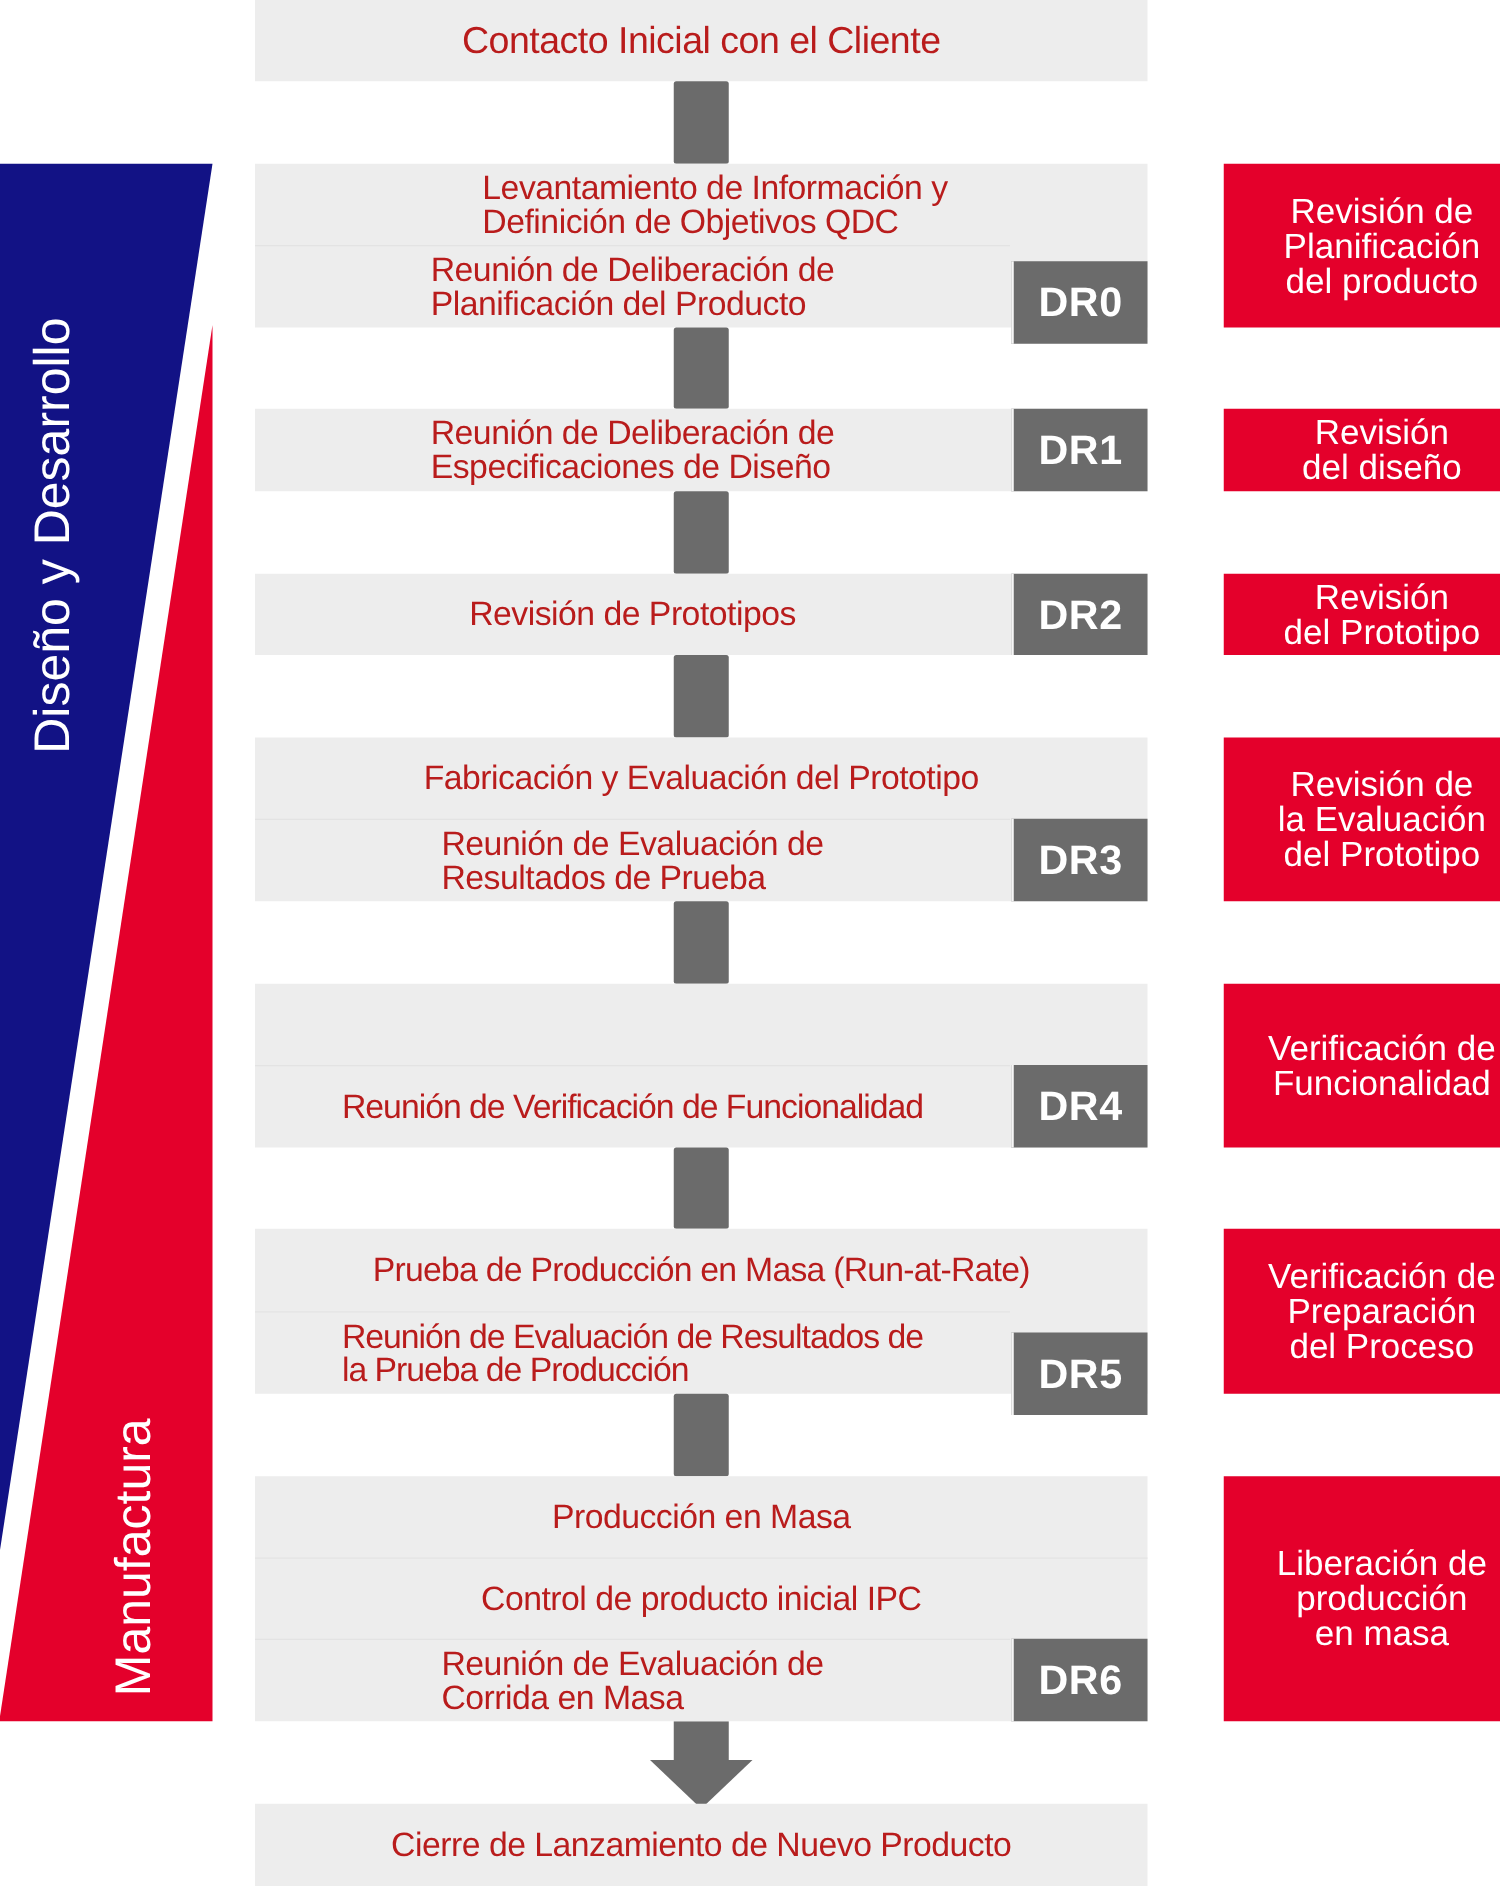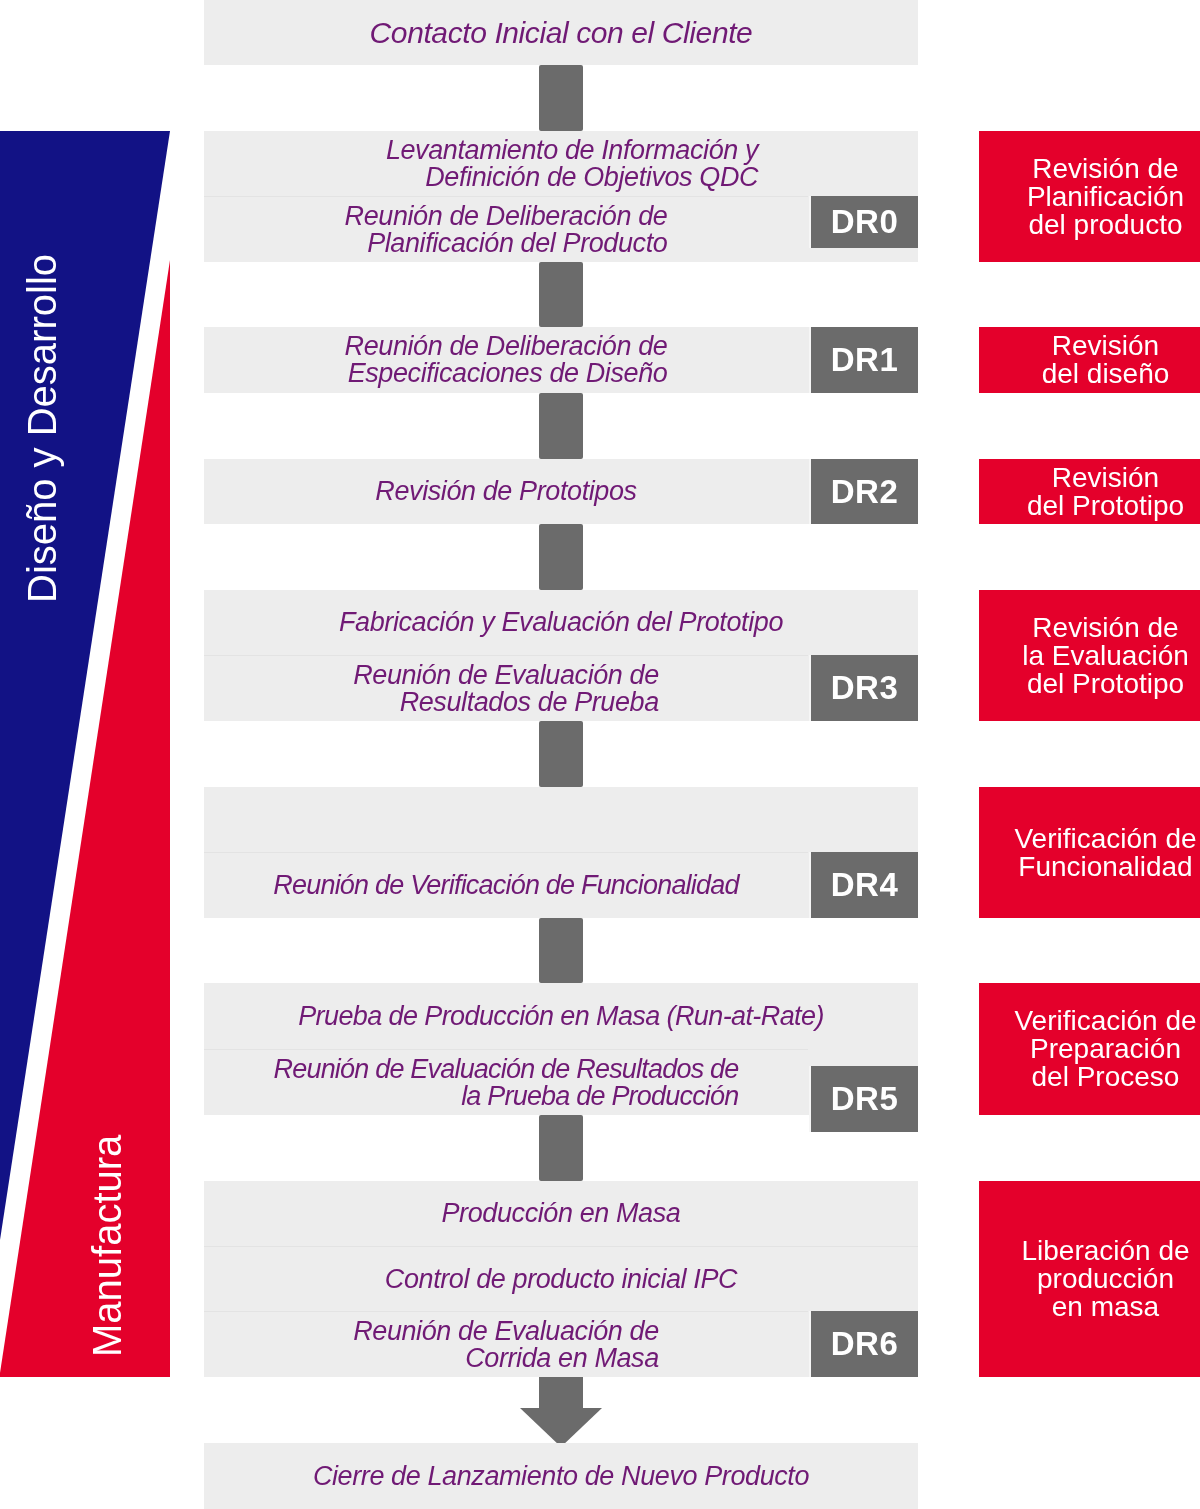--- a/index.html
+++ b/index.html
@@ -3,22 +3,22 @@
 <meta charset="utf-8">
 <style>
   html, body { margin:0; padding:0; background:#ffffff; }
   body { width:1200px; height:1509px; position:relative; overflow:hidden;
          font-family:"Liberation Sans", sans-serif; }
   .phase-svg { position:absolute; left:0; top:0; width:200px; height:1509px; }
   .phase-label { position:absolute; color:#ffffff; font-size:40px; white-space:nowrap;
                  transform-origin:left top; transform:rotate(-90deg); line-height:1; }
   .step { position:absolute; left:204px; width:714px; background:#ededed; }
   .row { position:absolute; left:0; height:65px; display:flex; align-items:center; justify-content:center;
-         text-align:right; color:#701a75; font-size:27px; line-height:27px; letter-spacing:-0.4px;
-         box-sizing:border-box; border-top:1px solid #e3e3e3;font-style:italic; }
+         text-align:left; color:#b91c1c; font-size:27px; line-height:27px; letter-spacing:-0.4px;
+         box-sizing:border-box; border-top:1px solid #e3e3e3; }
   .row.first { border-top:none; }
   .row.full { width:714px; }
   .row.withdr { width:604px; }
   .dr { position:absolute; left:605px; width:109px; height:65px; background:#6b6b6b; color:#ffffff;
         font-weight:bold; font-size:33px; display:flex; align-items:center; justify-content:center;
         border-left:2px solid #f6f6f6; box-sizing:border-box; letter-spacing:0.5px; }
   .connector { position:absolute; left:539px; width:44px; background:#6b6b6b; border-radius:2px; }
   .review { position:absolute; left:947px; width:253px; background:#e4002b; color:#ffffff;
             font-size:28px; line-height:28px; text-align:center; display:flex; align-items:center;
             justify-content:center; font-weight:normal;margin-left:32px; }
@@ -38,21 +38,21 @@
 <div class="step" style="top:0; height:65px;">
   <div class="row full first" style="top:0; font-size:30px;">Contacto Inicial con el Cliente</div>
 </div>
 <div class="connector" style="top:65px; height:66px;"></div>
 
 <div class="step" style="top:131px; height:131px;">
   <div class="row full first" style="top:0; white-space:pre-line;padding-left:22px;">Levantamiento de Información y
 Definición de Objetivos QDC</div>
   <div class="row withdr" style="top:65px; height:66px; white-space:pre-line;">Reunión de Deliberación de
 Planificación del Producto</div>
-  <div class="dr" style="top:65px; height:52px;">DR0</div>
+  <div class="dr" style="top:78px; height:66px;">DR0</div>
 </div>
 <div class="review" style="top:131px; height:131px;">
     <span>Revisión de
 Planificación
 del producto</span>
   </div>
 <div class="connector" style="top:262px; height:65px;"></div>
 
 <div class="step" style="top:327px; height:66px;">
   <div class="row withdr first" style="top:0; height:66px; white-space:pre-line;">Reunión de Deliberación de

